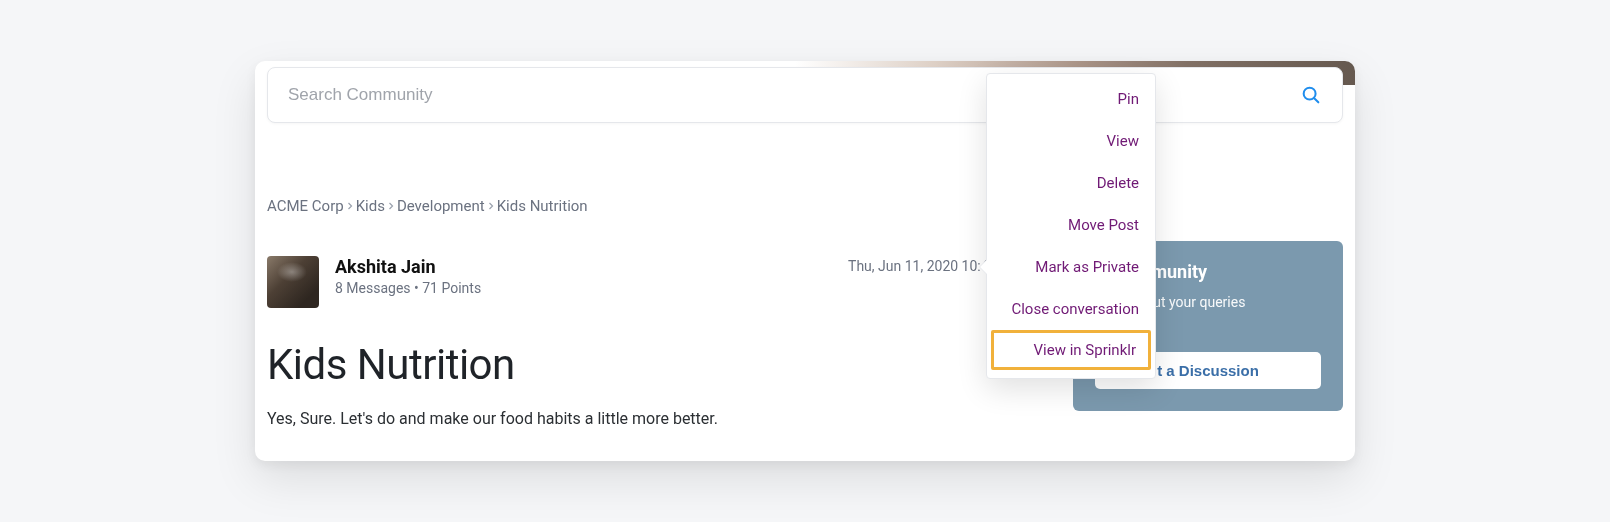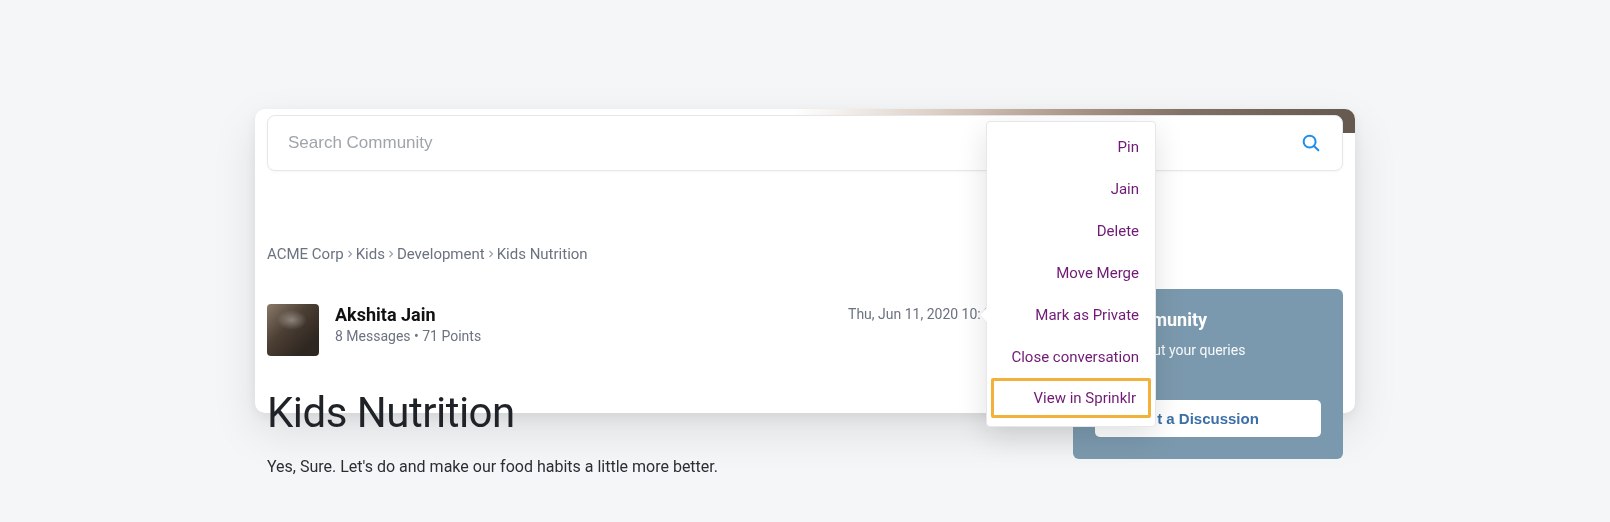--- a/index.html
+++ b/index.html
@@ -8,21 +8,21 @@
     background: #f5f6f8;
     width: 1610px;
     height: 522px;
     overflow: hidden;
     display: flex;
     align-items: center;
     justify-content: center;
   }
   .card {
     width: 1100px;
-    height: 304px;
+    height: 400px;
     background: #fff;
     border-radius: 10px;
     box-shadow: 0 18px 45px rgba(0,0,0,0.10), 0 4px 12px rgba(0,0,0,0.06);
     position: relative;
     overflow: visible;
   }
   .banner {
     position: absolute;
     top: 0;
     right: 0;
@@ -249,20 +249,20 @@
     <div class="sp-desc">
       <span>ation about your queries</span><br>
       <span>care.</span>
     </div>
     <button class="side-button">t a Discussion</button>
   </aside>
 
   <div class="dropdown">
     <div class="dropdown-pointer"></div>
     <div class="item">Pin</div>
-    <div class="item">Jain</div>
+    <div class="item">View</div>
     <div class="item">Delete</div>
-    <div class="item">Move Merge</div>
+    <div class="item">Move Post</div>
     <div class="item">Mark as Private</div>
     <div class="item">Close conversation</div>
     <div class="item highlight">View in Sprinklr</div>
   </div>
 </div>
 
 </body></html>

